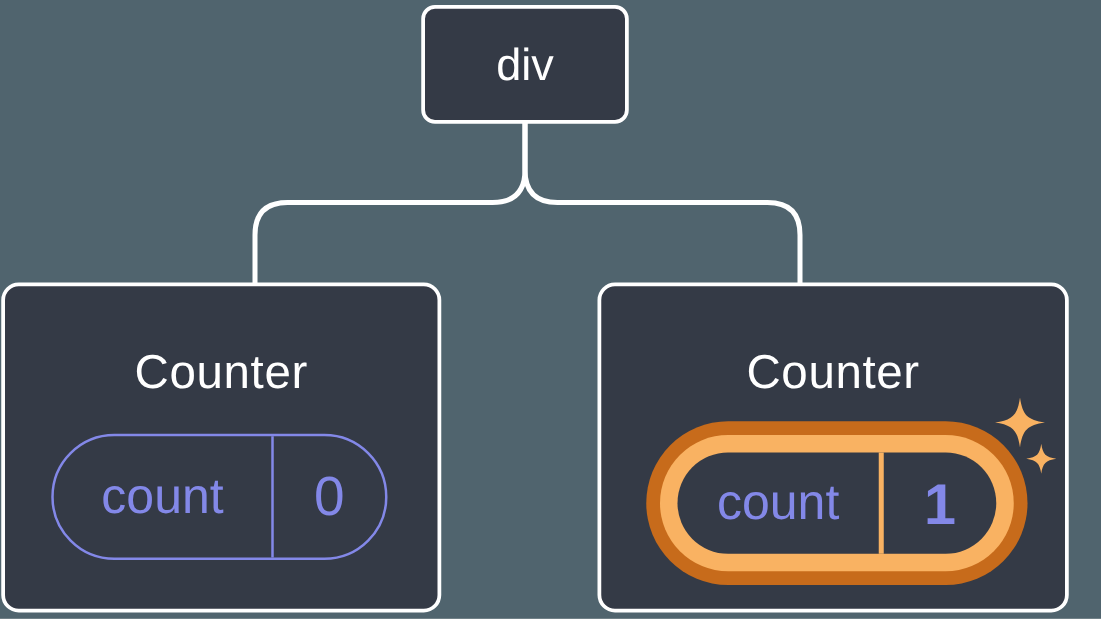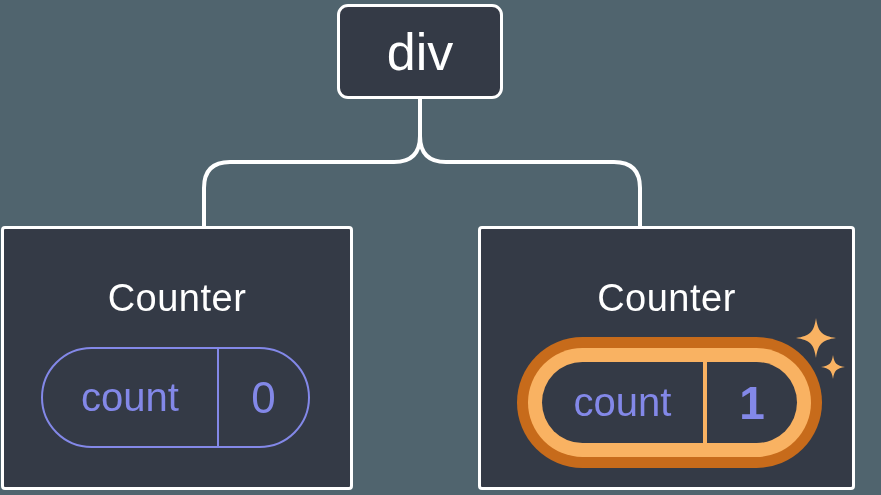--- a/index.html
+++ b/index.html
@@ -22,31 +22,31 @@
 
   .root-node {
     position: absolute;
     left: 337px; top: 4px;
     width: 160px; height: 89px;
     background: var(--card-bg, #343a46);
     border: 3px solid var(--connector, #ffffff);
     border-radius: 11px;
     display: flex; align-items: center; justify-content: center;
     color: var(--title-text, #ffffff);
-    font-size: 52px;
+    font-size: 36px;
     z-index: 2;
   }
 
   .card {
     position: absolute;
     top: 226px;
     height: 258px;
     background: var(--card-bg, #343a46);
     border: 3px solid var(--connector, #ffffff);
-    border-radius: 4px;
+    border-radius: 14px;
     z-index: 2;
   }
   .card.left  { left: 1px;   width: 346px; }
   .card.right { left: 478px; width: 371px; }
 
   .card-title {
     position: absolute;
     left: 0; top: 48px;
     width: 100%;
     text-align: center;

